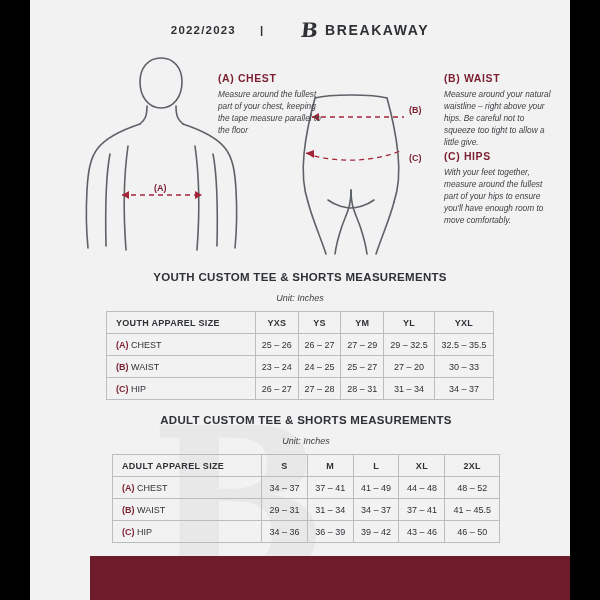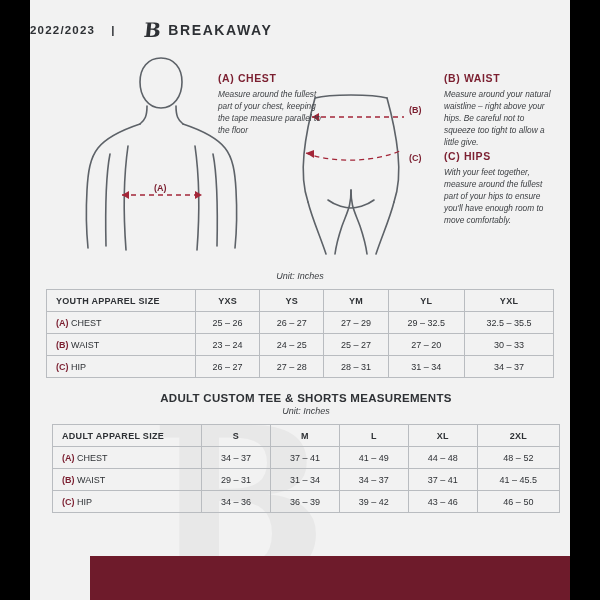--- a/index.html
+++ b/index.html
@@ -34,22 +34,23 @@
     line-height: 1;
     user-select: none;
     z-index: 0;
   }
   .content { position: relative; z-index: 2; }
 
   
   .header {
     display: flex;
     align-items: center;
+    justify-content: center;
     padding: 20px 0 6px 0;
-    gap: 16px;
+    gap: 24px;
   }
   .hdr-text {
     font-size: 11.5px;
     font-weight: 700;
     letter-spacing: 1.2px;
     color: #2e3135;
   }
   .hdr-sep { color: #2e3135; font-weight: 700; font-size: 11.5px; }
   .brand-wrap { display: flex; align-items: center; gap: 7px; margin-left: 14px; }
   .brand-mark {
@@ -100,26 +101,26 @@
     font-size: 11.5px;
     font-weight: 700;
     color: #2e3135;
     letter-spacing: 0.3px;
   }
   .tbl-sub {
     text-align: center;
     font-size: 9px;
     font-style: italic;
     color: #3c3f43;
-    margin-top: 2px;
+    margin-top: 10px;
     margin-bottom: 6px;
   }
   table {
     border-collapse: collapse;
-    width: 508px;
+    width: 388px;
     margin: 8px auto;
     background: transparent;
   }
   th, td {
     border: 1px solid #b9bcc0;
     height: 21px;
     font-size: 9px;
     color: #2e3135;
     text-align: center;
     padding: 0 4px;
@@ -231,20 +232,21 @@
         <div class="note-title">(B) WAIST</div>
         <div class="note-body">Measure around your natural waistline – right above your hips. Be careful not to squeeze too tight to allow a little give.</div>
       </div>
       <div class="note" id="note-hips">
         <div class="note-title">(C) HIPS</div>
         <div class="note-body">With your feet together, measure around the fullest part of your hips to ensure you'll have enough room to move comfortably.</div>
       </div>
     </div>
 
     <div class="tbl-block">
+      <div class="tbl-title">YOUTH CUSTOM TEE &amp; SHORTS MEASUREMENTS</div>
       <div class="tbl-sub">Unit: Inches</div>
       <table>
         <thead>
           <tr>
             <th class="lbl">YOUTH APPAREL SIZE</th>
             <th>YXS</th>
             <th>YS</th>
             <th>YM</th>
             <th>YL</th>
             <th>YXL</th>

